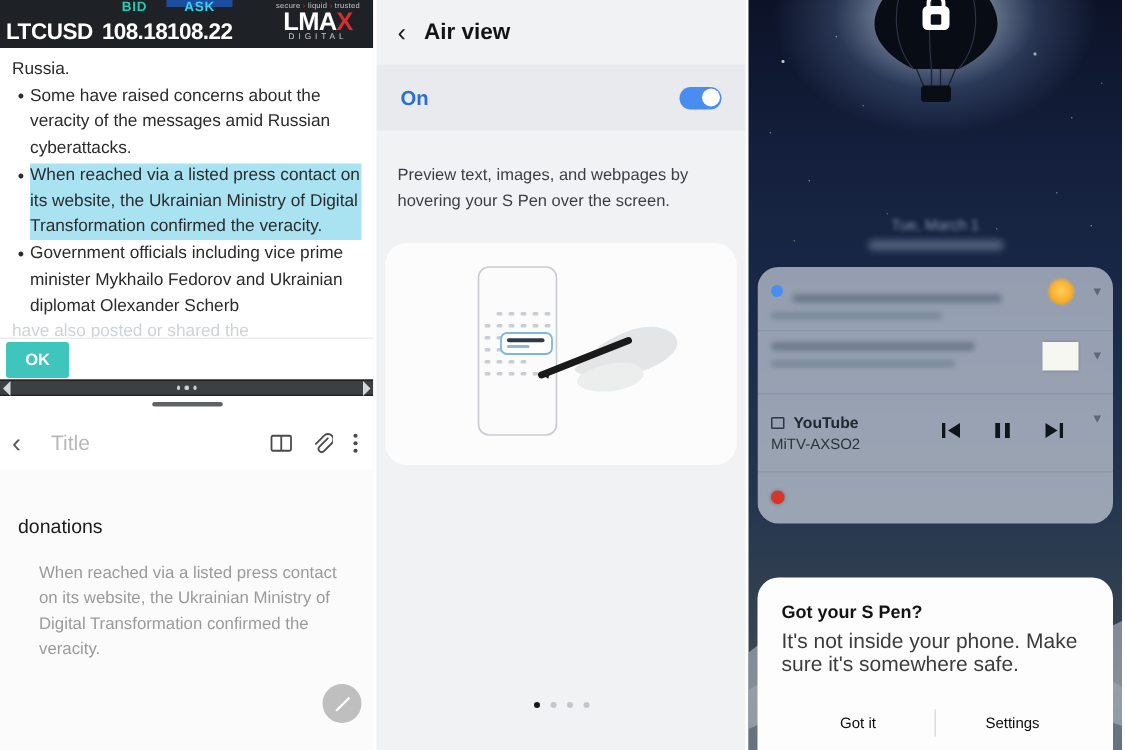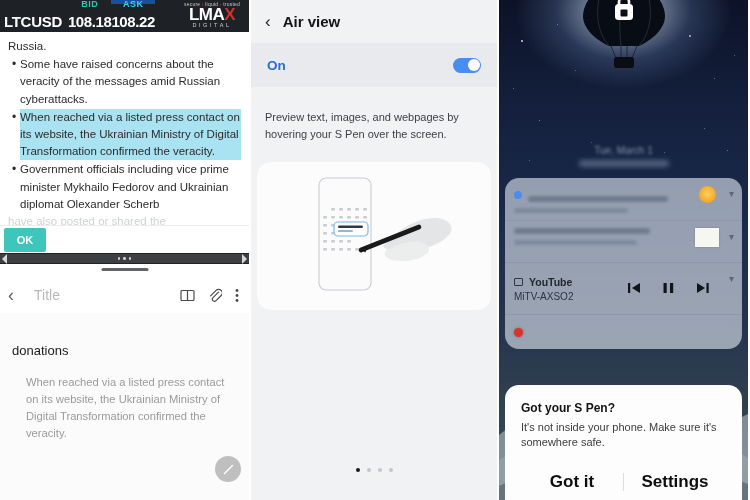--- a/index.html
+++ b/index.html
@@ -132,23 +132,23 @@
   .nf-app-name { font-size:10.5px; font-weight:bold; color:#20282f;}
   .nf-sub { font-size:10px; color:#2b343d; margin-top:3px;}
   .nf-ctrls { margin-left:auto; display:flex; align-items:center; gap:22px; padding-right:24px;}
   .nf-last { padding:8px 9px; min-height:26px; position:relative;}
   .nf-rec { width:9px;height:9px;border-radius:50%;background:#d8342a; box-shadow:0 0 3px rgba(0,0,0,.3);}
   .mountains { position:absolute; left:0; right:0; bottom:0; height:160px; opacity:.9;}
 
   .dialog { position:absolute; left:6px; right:6px; bottom:0; background:#fdfdfd;
             border-radius:14px 14px 0 0; padding:16px 16px 0 16px; }
   .dlg-title { font-size:12px; font-weight:bold; color:#131313;}
-  .dlg-body { font-size:11px; color:#3c3c3c; line-height:15px; margin-top:5px;}
+  .dlg-body { font-size:14px; color:#3c3c3c; line-height:15px; margin-top:5px;}
   .dlg-btns { display:flex; margin-top:14px; height:36px; align-items:center;}
-  .dlg-btn { flex:1; text-align:center; font-size:17px; font-weight:bold; color:#0d0d0d;}
+  .dlg-btn { flex:1; text-align:center; font-size:10px; font-weight:normal; color:#0d0d0d;}
   .dlg-sep { width:1px; height:18px; background:#dcdcdc;}
 </style>
 </head>
 <body>
 
 <div id="root">
 
   <div class="panel1">
 
     <div class="ticker-bar">

